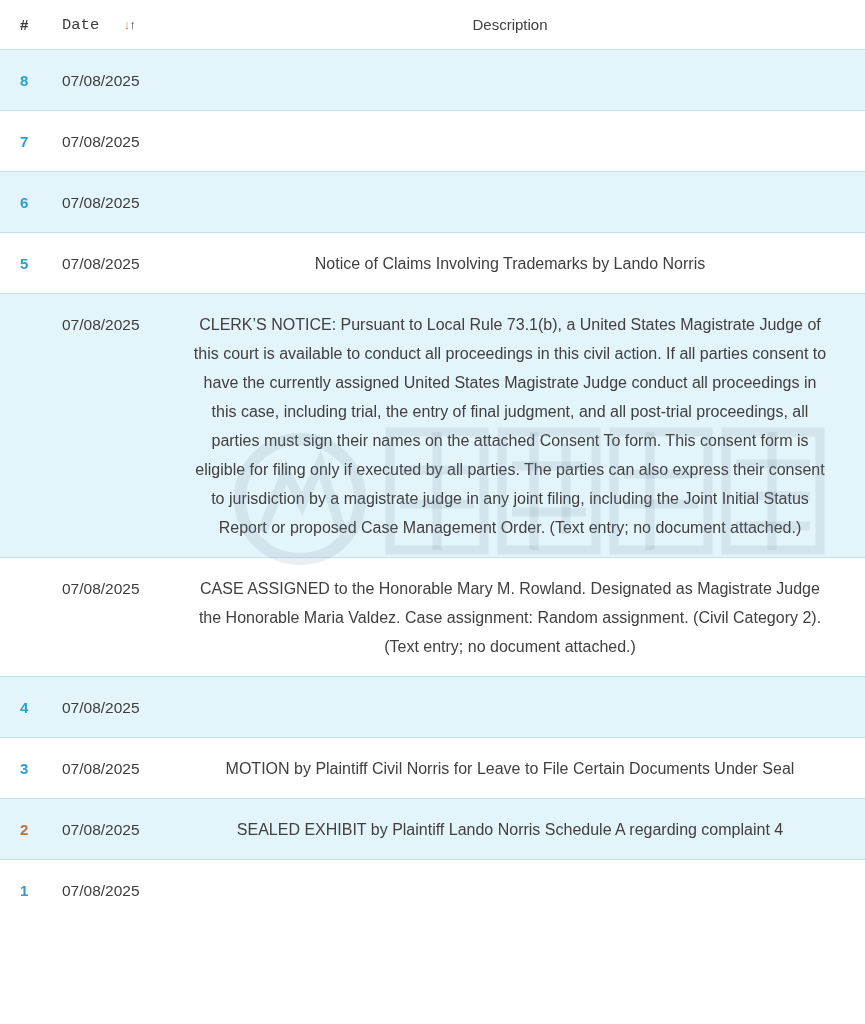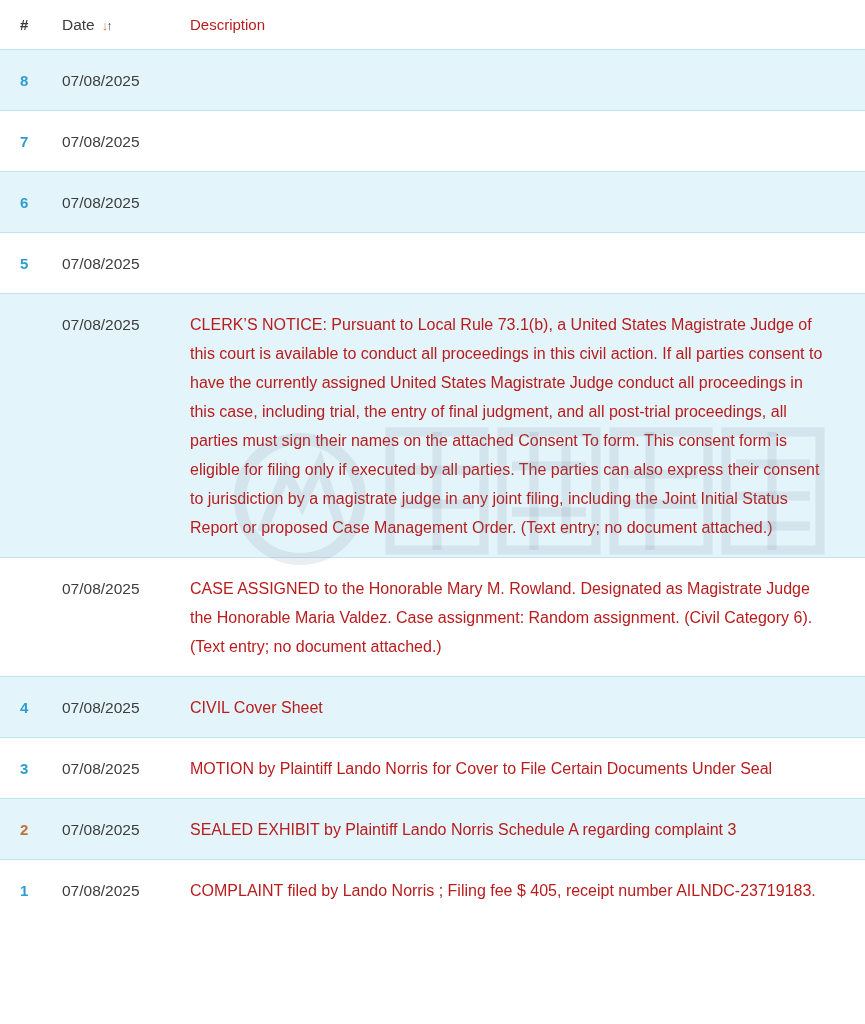--- a/index.html
+++ b/index.html
@@ -22,21 +22,21 @@
     padding-right: 22px;
     box-sizing: border-box;
   }
 
   .hdr {
     height: 49px;
     align-items: center;
     font-size: 15px;
     color: #3a3a3a;
   }
-  .hdr .c-date { display: flex; align-items: center; gap: 7px; cursor: pointer; }
+  .hdr .c-date { display: flex; align-items: center; gap: 24px; cursor: pointer; font-family: Liberation Mono, monospace; }
   .sort { font-size: 13px; letter-spacing: -2px; line-height: 1; display: inline-block; transform: translateY(1px); }
   .sort .sd { color: #bf8447; font-weight: bold; }
   .sort .su { color: #3f3f3f; font-weight: bold; }
 
   .row {
     border-top: 1px solid #bfe4f0;
     padding-top: 16px;
     padding-bottom: 15px;
     line-height: 29px;
     font-size: 16px;
@@ -44,21 +44,21 @@
   }
   .row.shaded { background: #e3f4fb; }
 
   .c-num { font-weight: bold; font-size: 15px; }
   .num { text-decoration: none; cursor: pointer; }
   .num.blue { color: #2d9ecd; }
   .num.orange { color: #c0703a; }
 
   .c-date { font-size: 15.5px; color: #3d3d3d; white-space: nowrap; }
 
-  .c-desc { max-width: 640px; color: #b91c1c; }
+  .c-desc { max-width: 640px; color: #404040; text-align: center; }
 
   
   .watermark {
     position: absolute;
     left: 222px;
     top: 404px;
     width: 610px;
     height: 185px;
     pointer-events: none;
     z-index: 5;
@@ -88,56 +88,55 @@
   </div>
 
   <div class="row shaded">
     <div class="c-num"><a class="num blue">6</a></div>
     <div class="c-date">07/08/2025</div>
   </div>
 
   <div class="row">
     <div class="c-num"><a class="num blue">5</a></div>
     <div class="c-date">07/08/2025</div>
+    <div class="c-desc">Notice of Claims Involving Trademarks by Lando Norris</div>
   </div>
 
   <div class="row shaded">
     <div class="c-num"><a class="num"></a></div>
     <div class="c-date">07/08/2025</div>
     <div class="c-desc">CLERK’S NOTICE: Pursuant to Local Rule 73.1(b), a United States Magistrate Judge of this court is available to conduct all proceedings in this civil action. If all parties consent to have the currently assigned United States Magistrate Judge conduct all proceedings in this case, including trial, the entry of final judgment, and all post-trial proceedings, all parties must sign their names on the attached Consent To form. This consent form is eligible for filing only if executed by all parties. The parties can also express their consent to jurisdiction by a magistrate judge in any joint filing, including the Joint Initial Status Report or proposed Case Management Order. (Text entry; no document attached.)</div>
   </div>
 
   <div class="row">
     <div class="c-num"><a class="num"></a></div>
     <div class="c-date">07/08/2025</div>
-    <div class="c-desc">CASE ASSIGNED to the Honorable Mary M. Rowland. Designated as Magistrate Judge the Honorable Maria Valdez. Case assignment: Random assignment. (Civil Category 6). (Text entry; no document attached.)</div>
+    <div class="c-desc">CASE ASSIGNED to the Honorable Mary M. Rowland. Designated as Magistrate Judge the Honorable Maria Valdez. Case assignment: Random assignment. (Civil Category 2). (Text entry; no document attached.)</div>
   </div>
 
   <div class="row shaded">
     <div class="c-num"><a class="num blue">4</a></div>
     <div class="c-date">07/08/2025</div>
-    <div class="c-desc">CIVIL Cover Sheet</div>
   </div>
 
   <div class="row">
     <div class="c-num"><a class="num blue">3</a></div>
     <div class="c-date">07/08/2025</div>
-    <div class="c-desc">MOTION by Plaintiff Lando Norris for Cover to File Certain Documents Under Seal</div>
+    <div class="c-desc">MOTION by Plaintiff Civil Norris for Leave to File Certain Documents Under Seal</div>
   </div>
 
   <div class="row shaded">
     <div class="c-num"><a class="num orange">2</a></div>
     <div class="c-date">07/08/2025</div>
-    <div class="c-desc">SEALED EXHIBIT by Plaintiff Lando Norris Schedule A regarding complaint 3</div>
+    <div class="c-desc">SEALED EXHIBIT by Plaintiff Lando Norris Schedule A regarding complaint 4</div>
   </div>
 
   <div class="row">
     <div class="c-num"><a class="num blue">1</a></div>
     <div class="c-date">07/08/2025</div>
-    <div class="c-desc">COMPLAINT filed by Lando Norris ; Filing fee $ 405, receipt number AILNDC-23719183.</div>
   </div>
 </div>
 </div>
 
 <div class="watermark" aria-label="墨娱跨境 watermark with circular M logo">
   <svg width="610" height="185" viewBox="0 0 610 185" xmlns="http://www.w3.org/2000/svg">
     <g stroke="#6e8a99" stroke-opacity="0.14" fill="none" stroke-width="12">
       <circle cx="78" cy="95" r="60"></circle>
       <path d="M 40 128 L 64 68 L 80 100 L 98 60 L 120 128" stroke-width="10"></path>
     </g>

